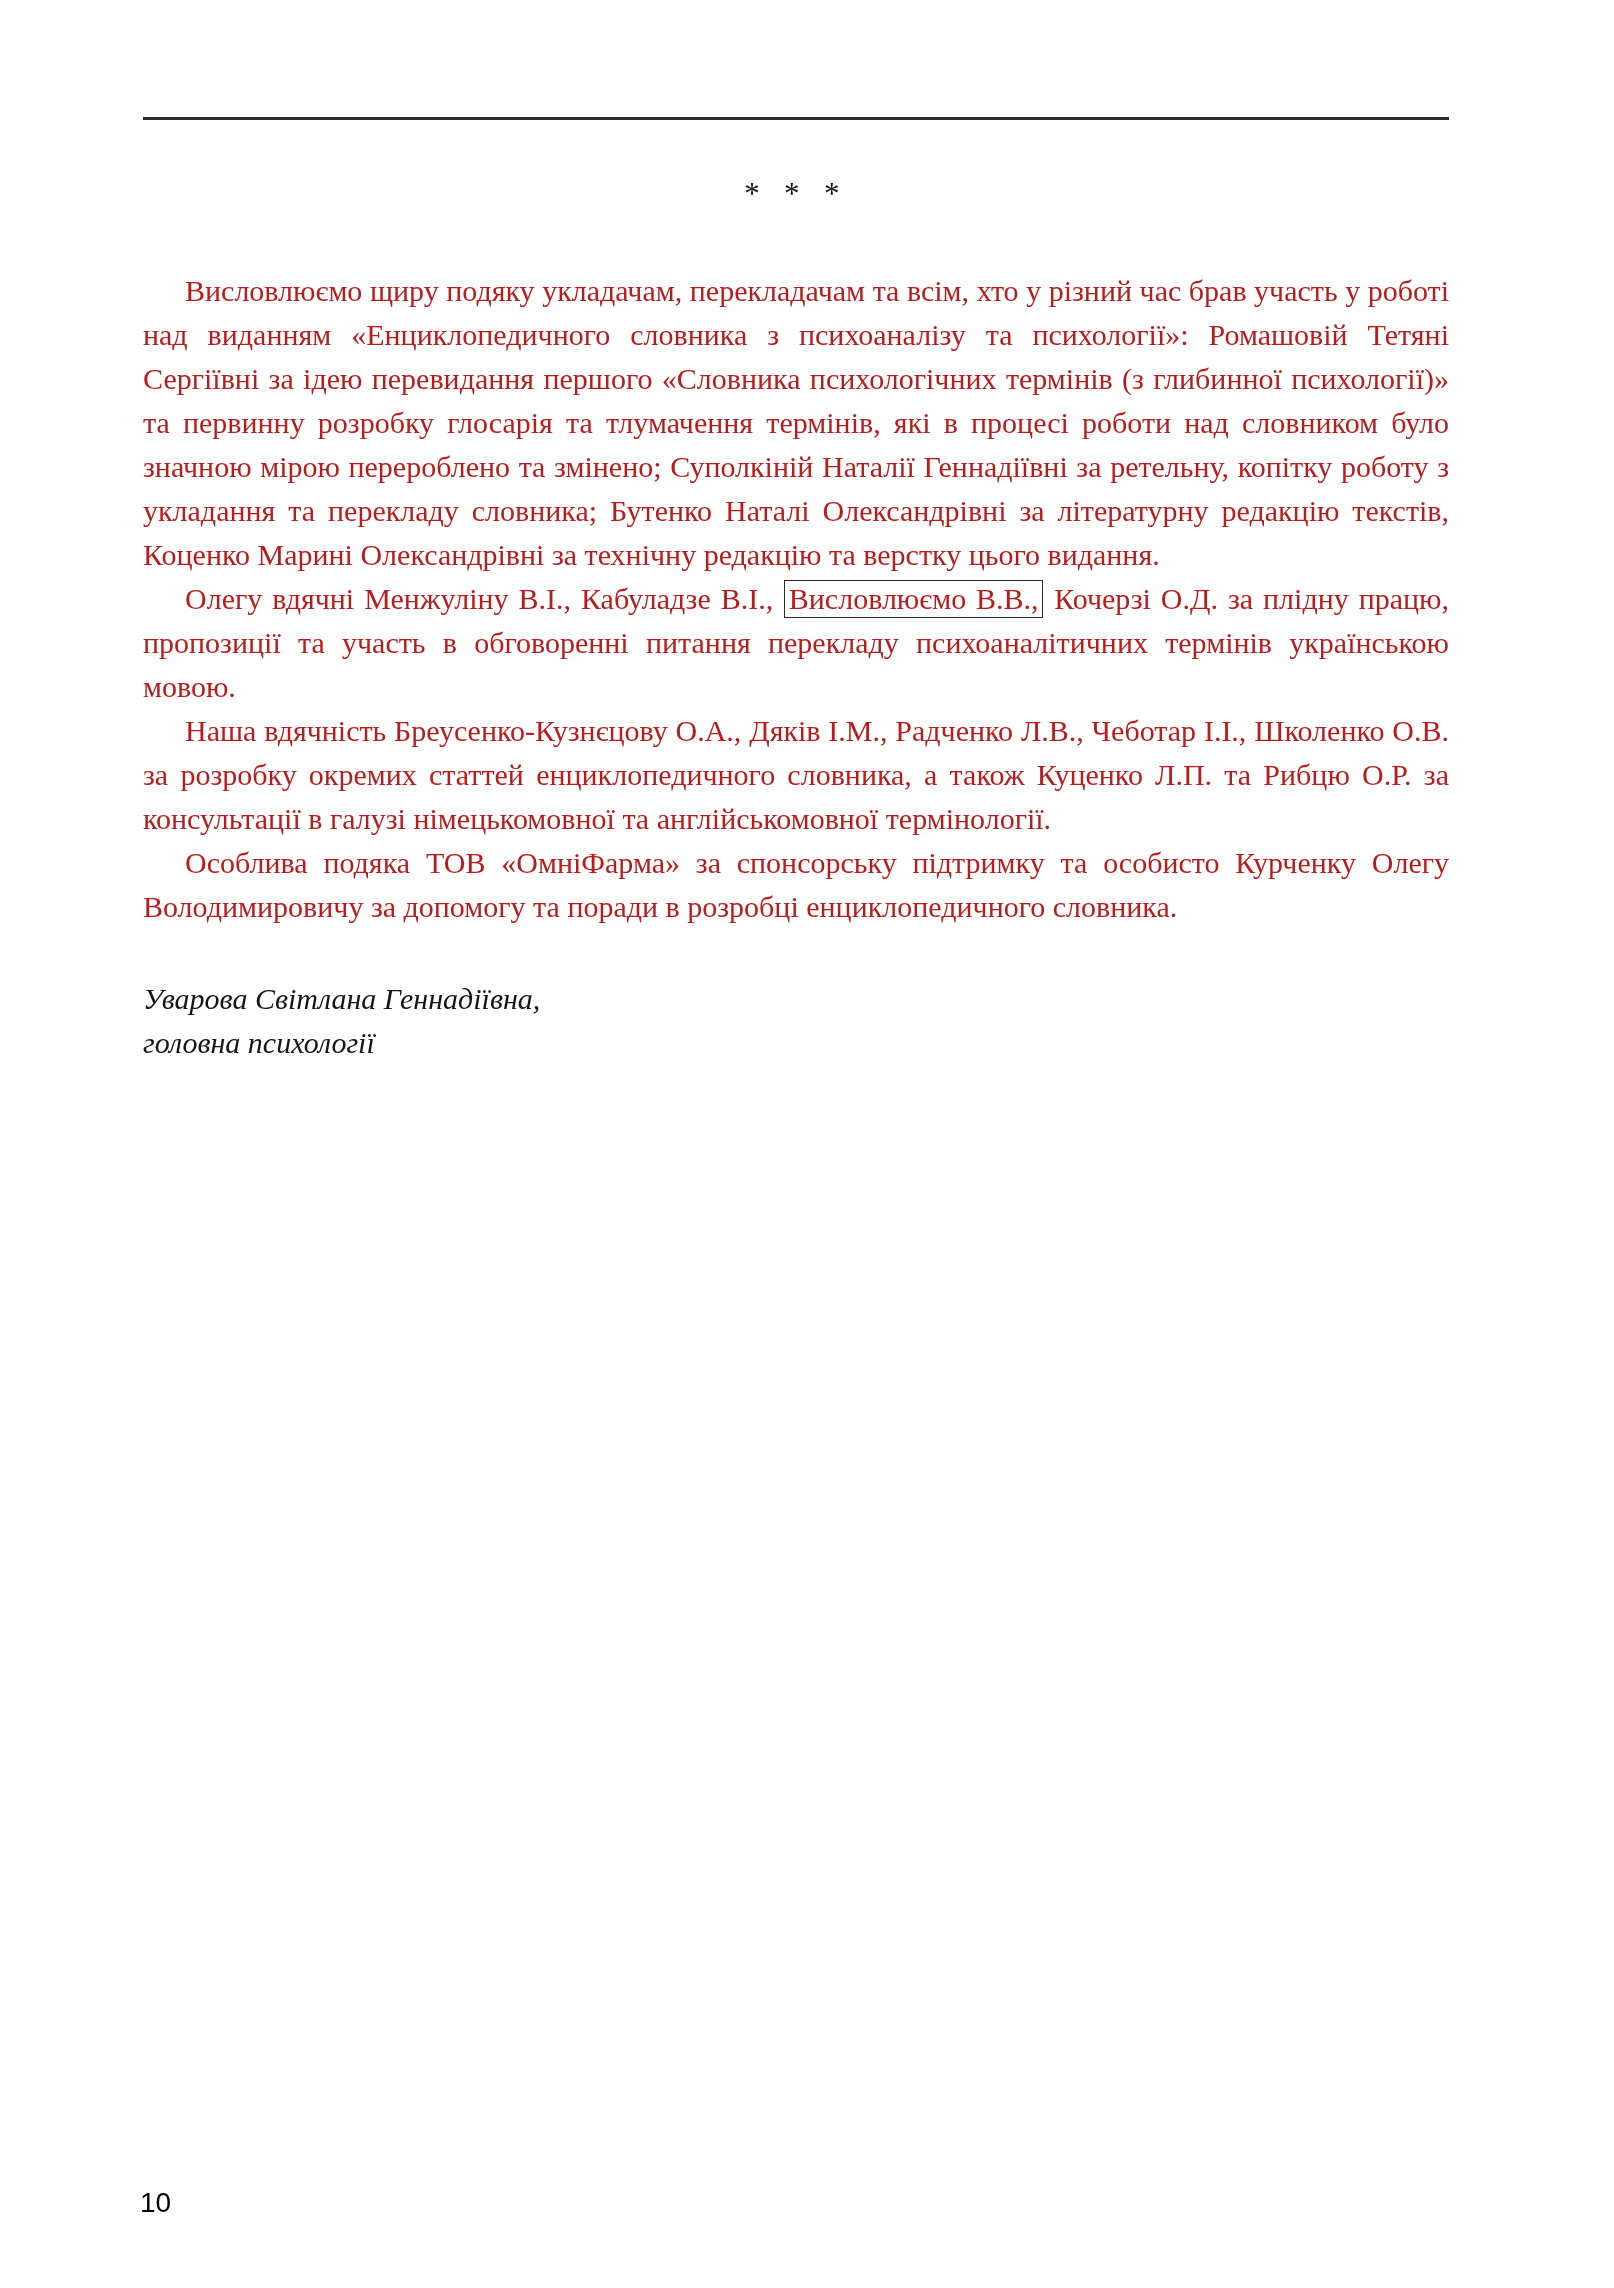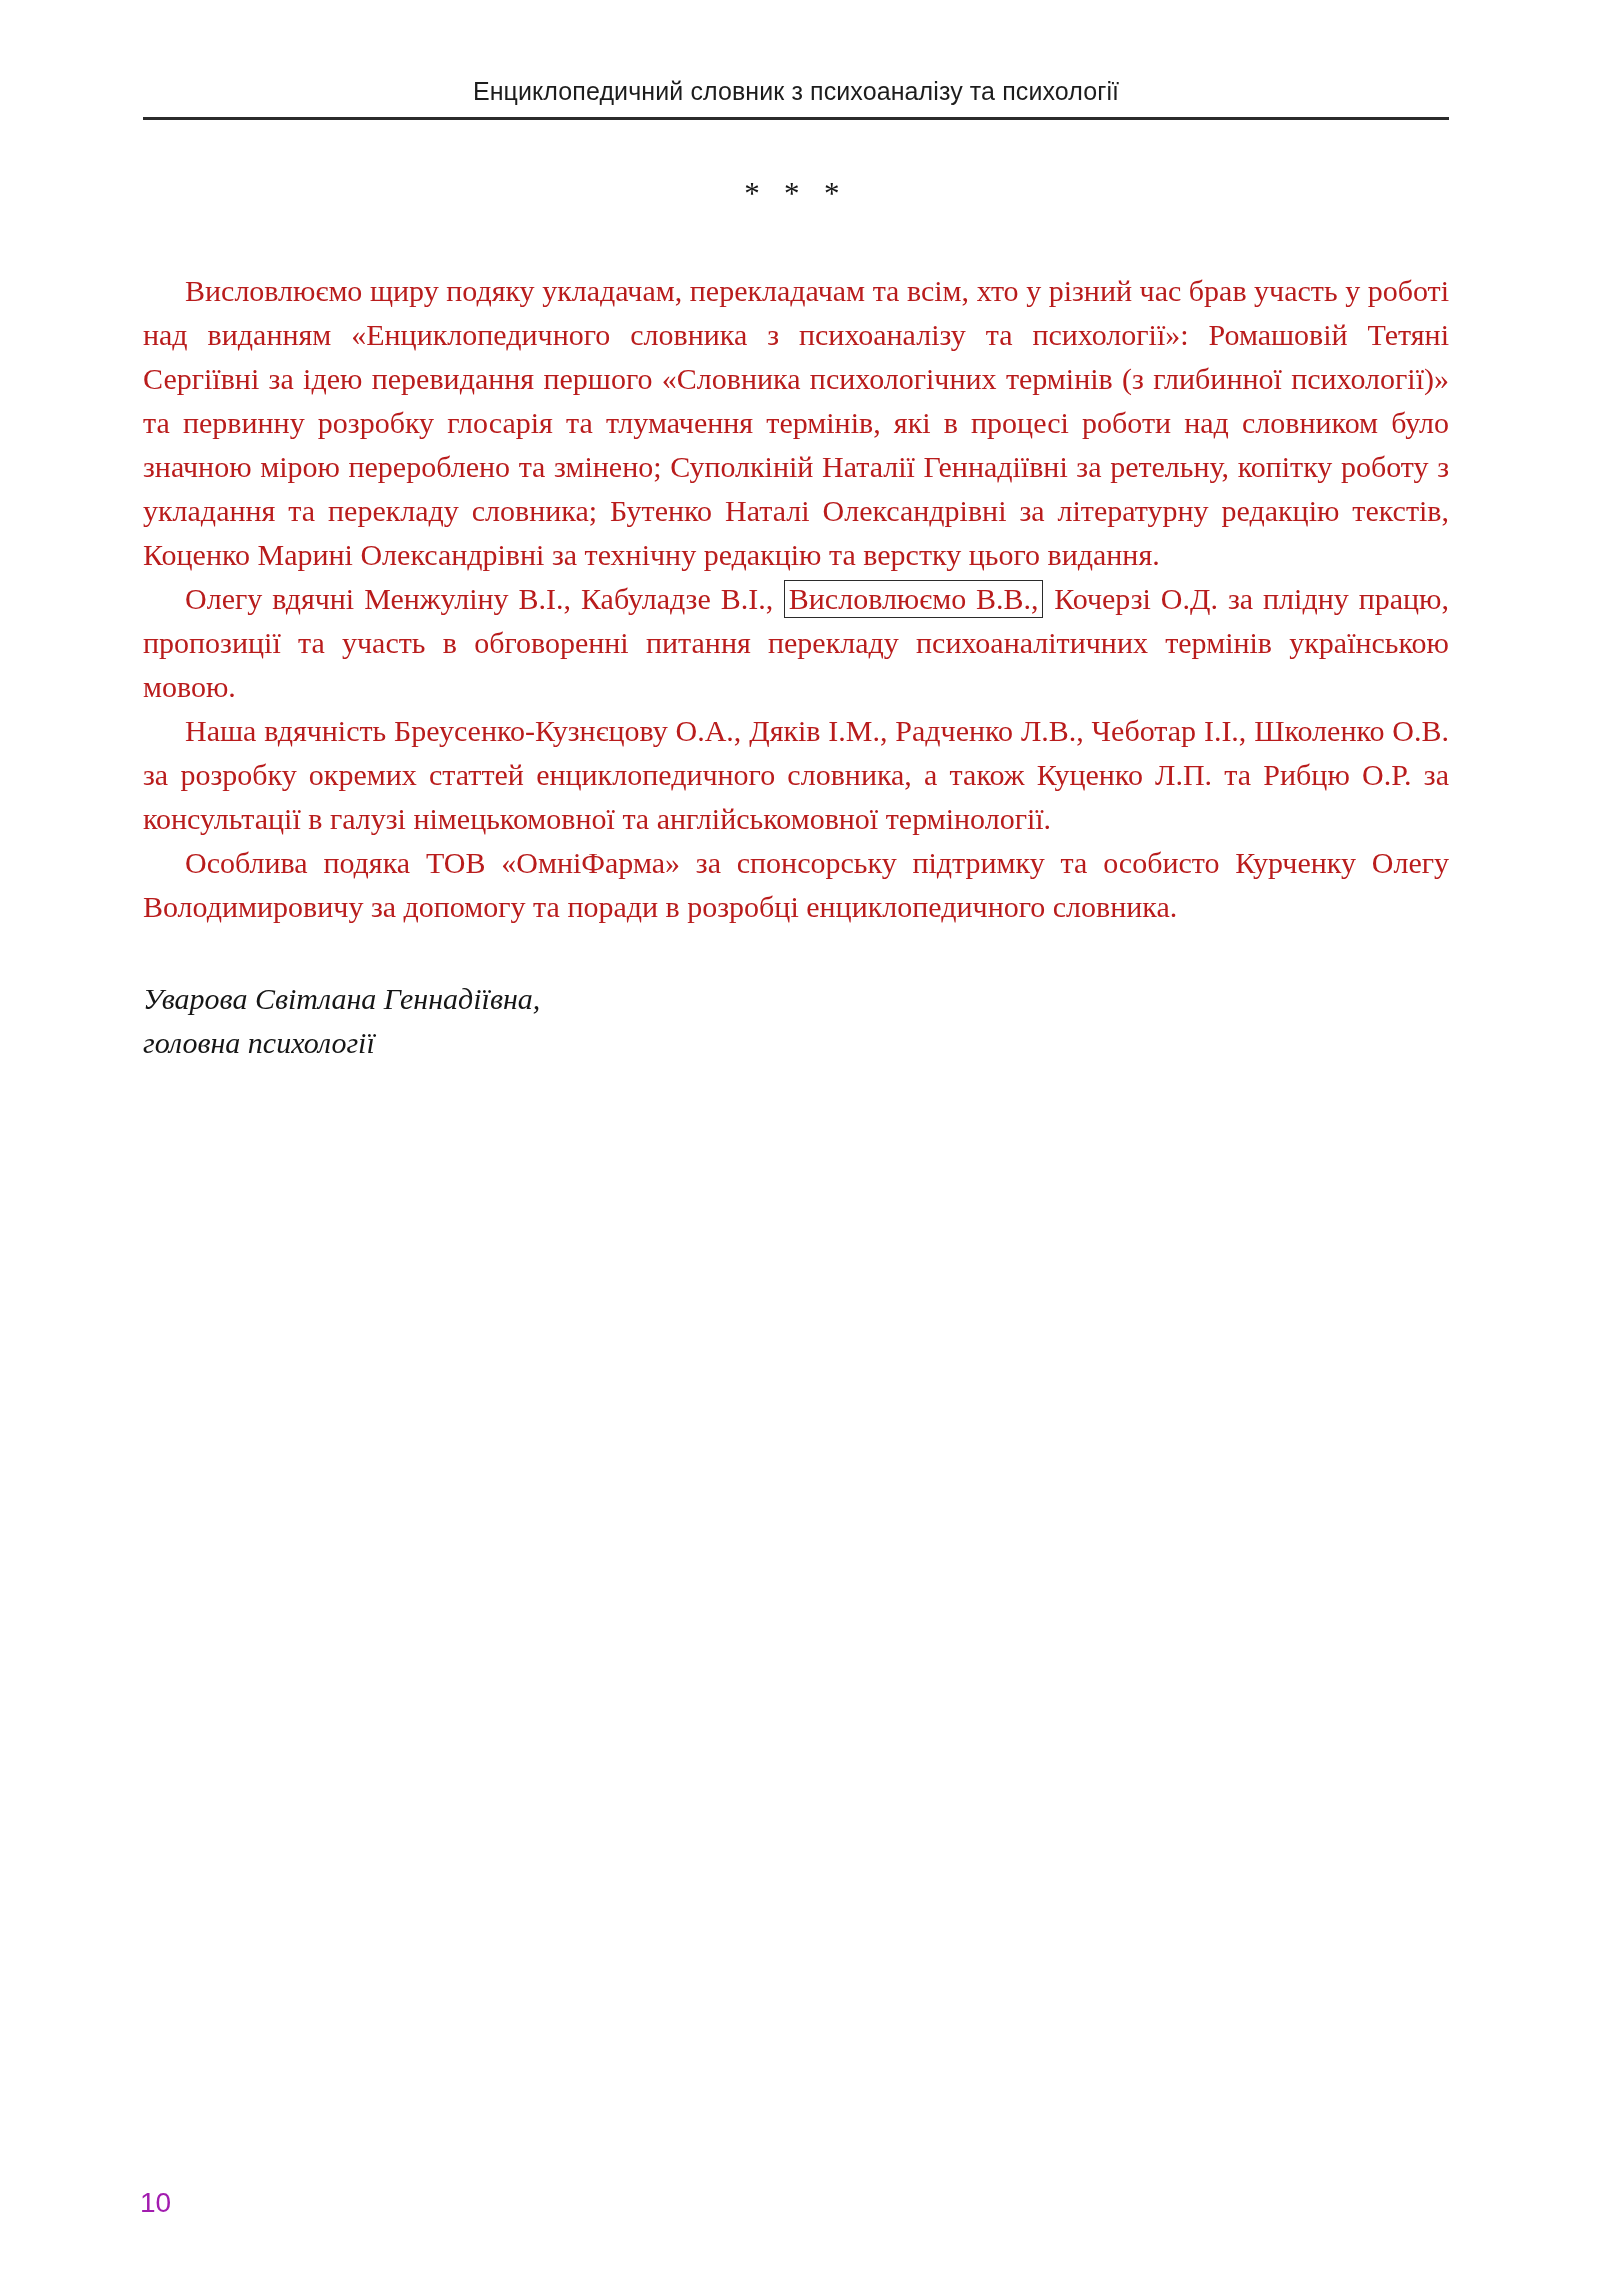--- a/index.html
+++ b/index.html
@@ -91,29 +91,28 @@
   }
 
   
   .folio {
     position: absolute;
     left: 140px;
     top: 2186px;
     font-family: "Liberation Sans", sans-serif;
     font-size: 28px;
     line-height: 33px;
-    color: #a21caf;
+    color: #000000;
   }
 </style>
 </head>
 <body>
 
 <div class="page">
 
-  <div class="running-head">Енциклопедичний словник з психоаналізу та психології</div>
 
   <div class="head-rule"></div>
 
   <div class="column">
 
     <div class="stars">* * *</div>
 
     <p class="body">Висловлюємо щиру подяку укладачам, перекладачам та всім, хто у різний час брав участь у роботі над виданням «Енциклопедичного словника з психоаналізу та психології»: Ромашовій Тетяні Сергіївні за ідею перевидання першого «Словника психологічних термінів (з глибинної психології)» та первинну розробку глосарія та тлумачення термінів, які в процесі роботи над словником було значною мірою перероблено та змінено; Суполкіній Наталії Геннадіївні за ретельну, копітку роботу з укладання та перекладу словника; Бутенко Наталі Олександрівні за літературну редакцію текстів, Коценко Марині Олександрівні за технічну редакцію та верстку цього видання.</p>
 
     <p class="body"><span>Олегу вдячні Менжуліну В.І., Кабуладзе В.І., </span><span class="boxed">Висловлюємо В.В.,</span><span> Кочерзі О.Д. за плідну працю, пропозиції та участь в обговоренні питання перекладу психоаналітичних термінів українською мовою.</span></p>

